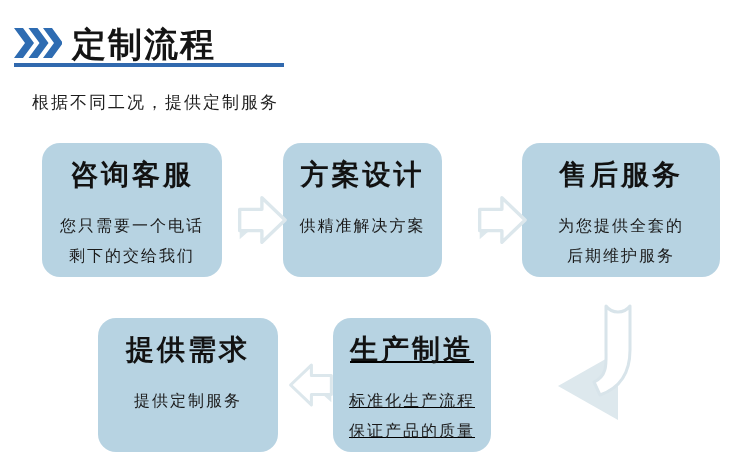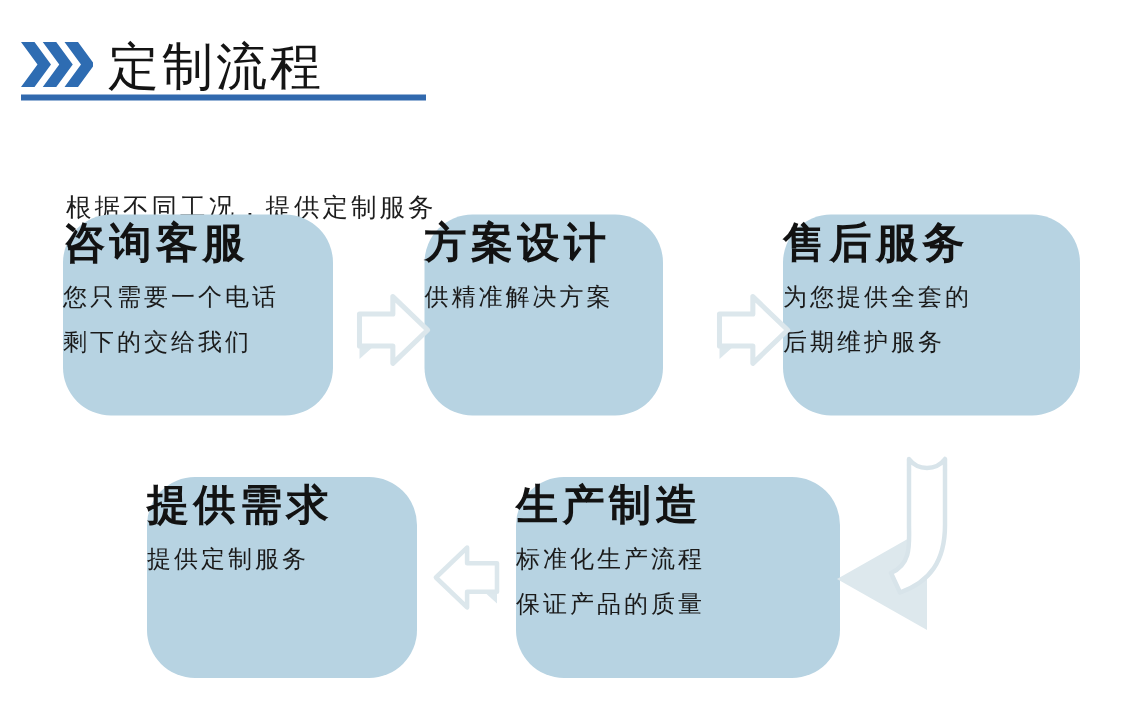--- a/index.html
+++ b/index.html
@@ -3,46 +3,46 @@
 <meta charset="utf-8">
 <style>
   html,body{margin:0;padding:0;background:#fff;}
   #stage{
     position:relative;width:750px;height:474px;background:#ffffff;
     font-family:"Liberation Sans",sans-serif;overflow:hidden;
   }
   
   .hdr-icon{position:absolute;left:14px;top:28px;width:48px;height:30px;}
   .hdr-title{
-    position:absolute;left:72px;top:22px;font-size:34px;font-weight:normal;
+    position:absolute;left:72px;top:22px;font-size:34px;font-weight:bold;
     color:#141414;letter-spacing:2px;white-space:nowrap;
   }
   .hdr-underline{position:absolute;left:14px;top:63px;width:270px;height:4px;background:#3169ae;}
   .hdr-subtitle{
-    position:absolute;left:44px;top:91px;font-size:17px;color:#1d1d1d;
-    letter-spacing:2px;white-space:nowrap;margin-top:36px;
+    position:absolute;left:32px;top:91px;font-size:17px;color:#1d1d1d;
+    letter-spacing:2px;white-space:nowrap;
   }
   
   .step{
     position:absolute;width:180px;height:134px;background:#b7d3e2;
-    border-radius:32px;box-sizing:border-box;
+    border-radius:18px;text-align:center;box-sizing:border-box;padding-top:13px;
   }
   .step-title{
     font-size:28px;font-weight:bold;color:#121212;letter-spacing:3px;
     line-height:38px;white-space:nowrap;
   }
   .step-desc{
-    margin-top:2px;font-family:"DejaVu Serif",serif;font-size:16px;color:#1a1a1a;
+    margin-top:17px;font-family:"DejaVu Serif",serif;font-size:16px;color:#1a1a1a;
     letter-spacing:2px;line-height:30px;white-space:nowrap;
   }
   .step.s1{left:42px;top:143px;}
   .step.s2{left:283px;top:143px;width:159px;}
   .step.s3{left:522px;top:143px;width:198px;}
   .step.s4{left:98px;top:318px;}
-  .step.s5{left:344px;top:318px;width:216px;}
+  .step.s5{left:333px;top:318px;width:158px;text-decoration:underline;}
   
   .arr{position:absolute;}
   .arr.a1{left:230px;top:190px;}
   .arr.a2{left:470px;top:190px;}
   .arr.a3{left:288px;top:358px;}
   .arr.a4{left:556px;top:298px;}
 </style>
 </head>
 <body>
 

